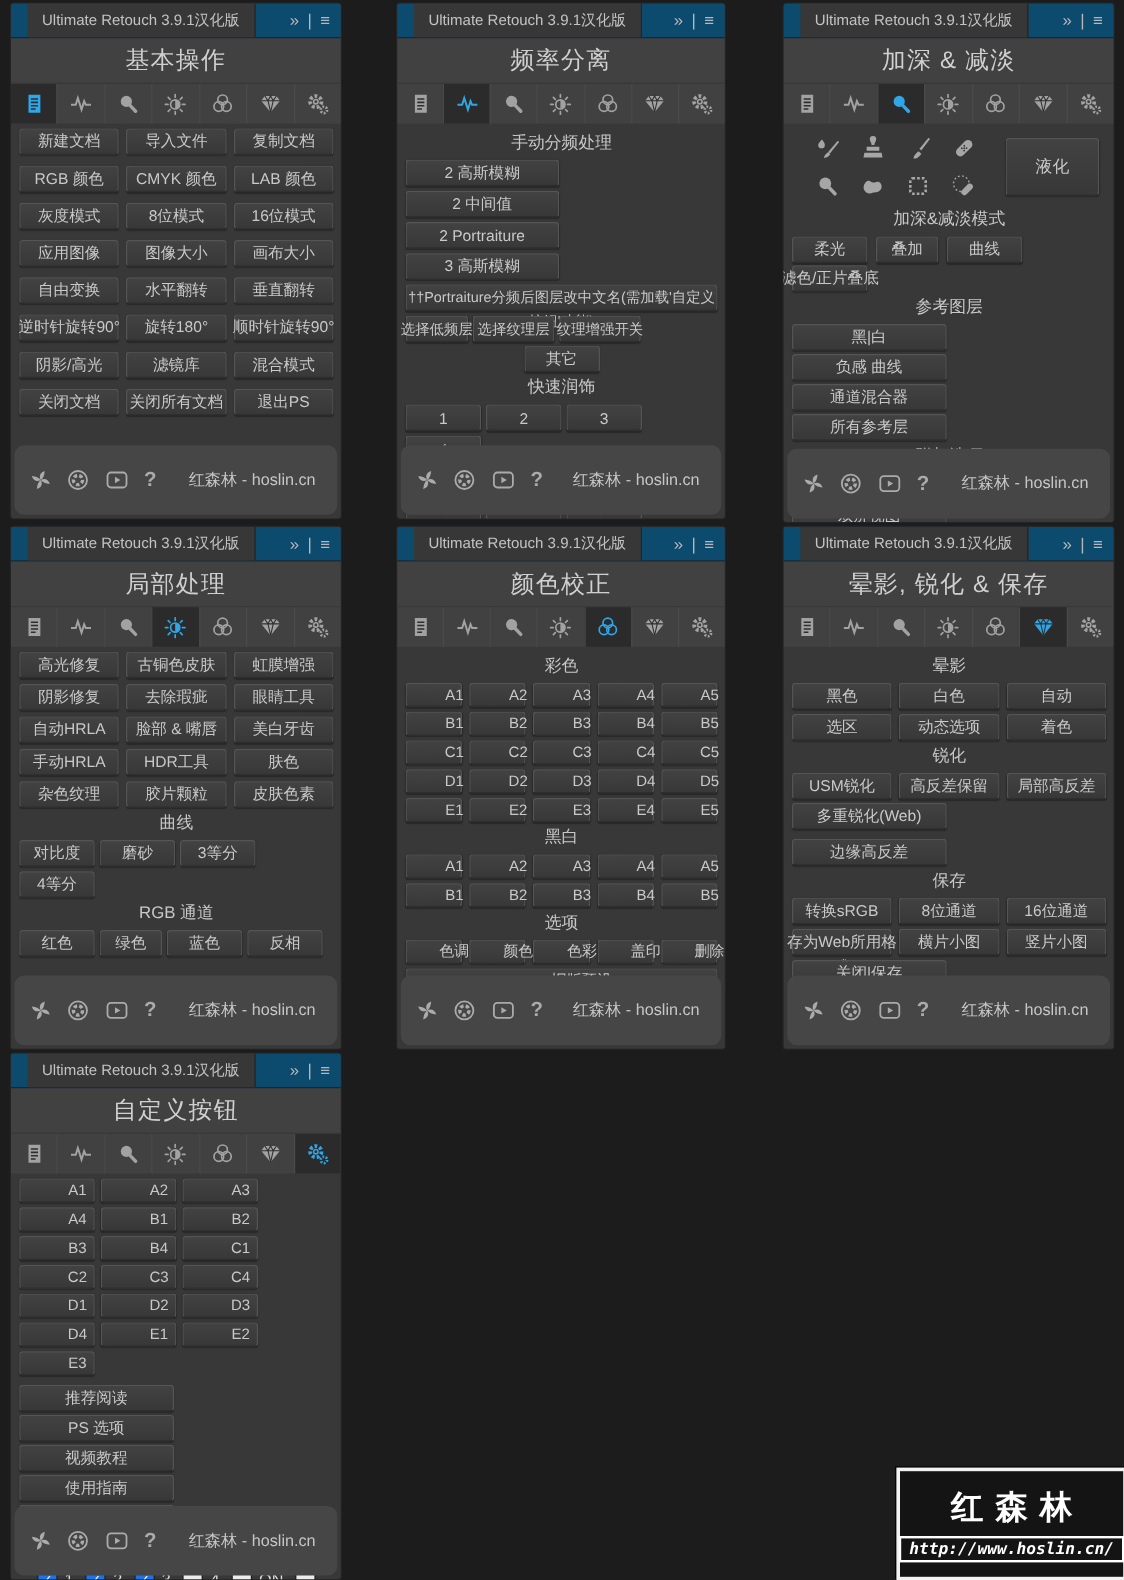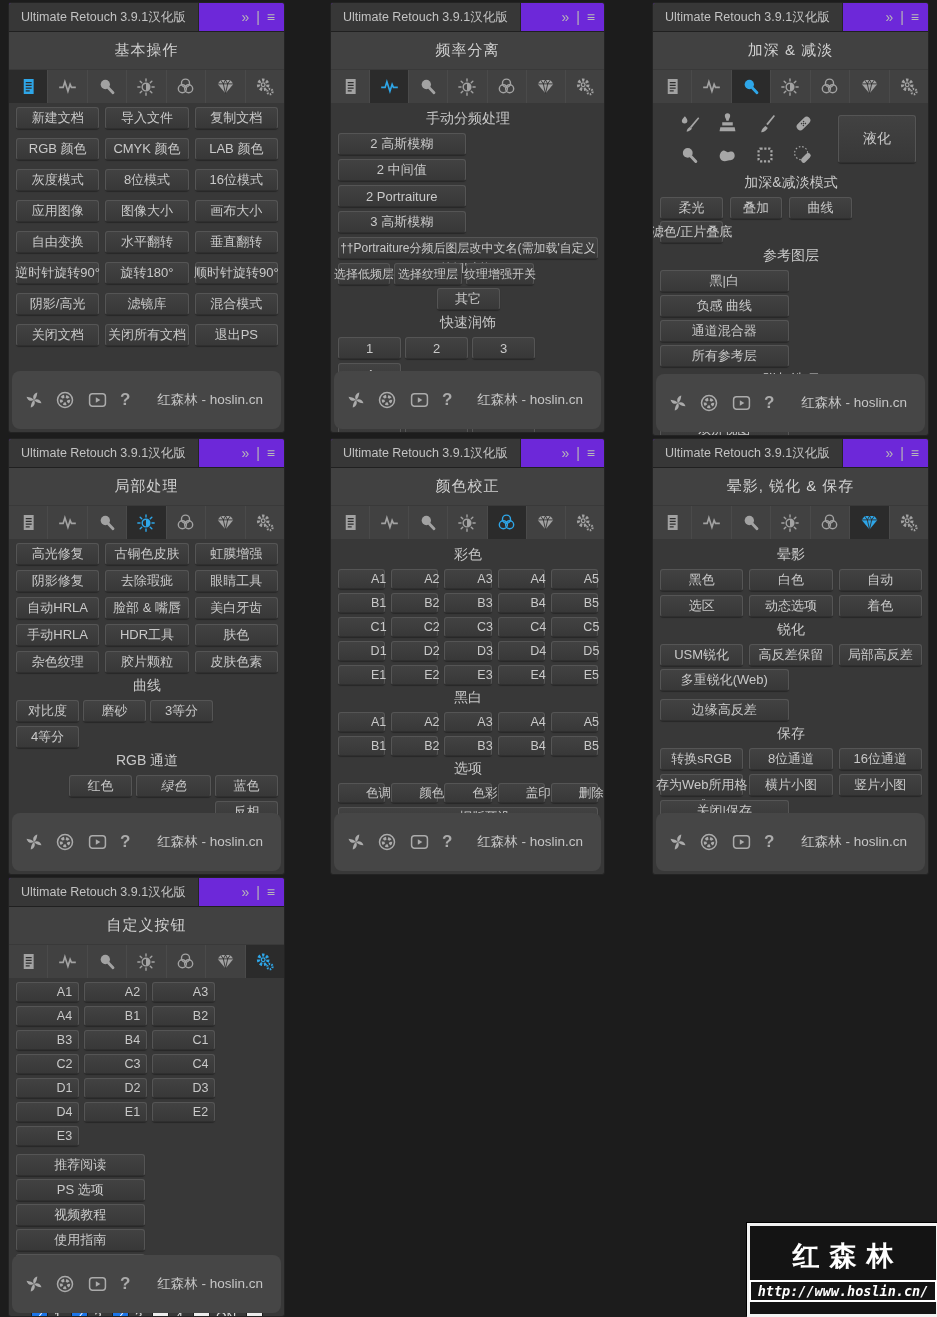--- a/index.html
+++ b/index.html
@@ -1,27 +1,27 @@
 <!DOCTYPE html>
 <html><head>
 <meta charset="utf-8">
 <style>
   html,body{margin:0;padding:0;background:#1c1c1c;}
   body{width:937px;height:1317px;position:relative;overflow:hidden;
        font-family:"Liberation Sans","DejaVu Sans",sans-serif;
        -webkit-font-smoothing:antialiased;}
   .panel{position:absolute;background:#383838;border:1px solid #232323;border-radius:3px;
          overflow:hidden;box-sizing:border-box;}
-  .tbar{height:28px;display:flex;align-items:stretch;background:#6d28d9;border-bottom:1px solid #202020;}
+  .tbar{height:28px;display:flex;align-items:stretch;background:#0c4a6e;border-bottom:1px solid #202020;padding-left:14px;}
   .ttab{display:flex;align-items:center;padding:0 12px;background:#373737;border-right:1px solid #252525;
         font-size:12.5px;color:#c3c3c3;white-space:nowrap;}
   .ticons{margin-left:auto;display:flex;align-items:center;gap:7px;padding-right:9px;color:#b8b8b8;font-size:14px;}
   .ticons .tic{cursor:default;line-height:1;}
   .phead{height:37px;display:flex;align-items:center;justify-content:center;background:#414141;
-         font-size:15px;color:#d0d0d0;letter-spacing:1px;}
+         font-size:20px;color:#d0d0d0;letter-spacing:1px;}
   .tabs{display:flex;height:33px;background:#414141;border-top:1px solid #393939;}
   .tab{flex:1;display:flex;align-items:center;justify-content:center;color:#a2a2a2;
        border-left:1px solid #4a4a4a;cursor:pointer;}
   .tab:first-child{border-left:none;}
   .tab.active{background:#2b2b2b;color:#2ea6e8;}
   .content{padding:4px 6px 0 7px;position:relative;}
   .row{display:flex;flex-wrap:wrap;position:relative;z-index:1;}
   .btn{height:22px;display:flex;align-items:center;justify-content:center;
        background:linear-gradient(#424242,#383838);border:1px solid #555;border-bottom-color:#2f2f2f;
        border-radius:3px;color:#c9c9c9;font-size:13px;white-space:nowrap;box-sizing:border-box;
@@ -591,23 +591,23 @@
           <div class="btn c3">皮肤色素</div>
         </div>
         <div class="sec-h">曲线</div>
         <div class="row" style="gap: 4px; margin-bottom: 4px;">
           <div class="btn" style="width: 63px;">对比度</div>
           <div class="btn" style="width: 63px;">磨砂</div>
           <div class="btn" style="width: 63px;">3等分</div>
           <div class="btn" style="width: 63px;">4等分</div>
         </div>
         <div class="sec-h">RGB 通道</div>
-        <div class="row" style="gap: 4px; margin-bottom: 4px; justify-content: flex-end;">
+        <div class="row" style="gap: 4px; margin-bottom: 4px;">
           <div class="btn" style="width: 63px;">红色</div>
-          <div class="btn" style="width: 75px; font-style: italic;">绿色</div>
+          <div class="btn" style="width: 52px;">绿色</div>
           <div class="btn" style="width: 63px;">蓝色</div>
           <div class="btn" style="width: 63px;">反相</div>
         </div>
       </div>
       <div class="pfoot">
         <span class="fic">
           <svg viewBox="0 0 24 24" width="20" height="20" fill="currentColor">
             <path d="M12 12C10 8.5 11 4.5 16 3c-.5 4.5-1.5 7-4 9z"></path>
             <path d="M12 12c3.5-2 7.5-1 9 4-4.5-.5-7-1.5-9-4z"></path>
             <path d="M12 12c2 3.5 1 7.5-4 9 .5-4.5 1.5-7 4-9z"></path>

